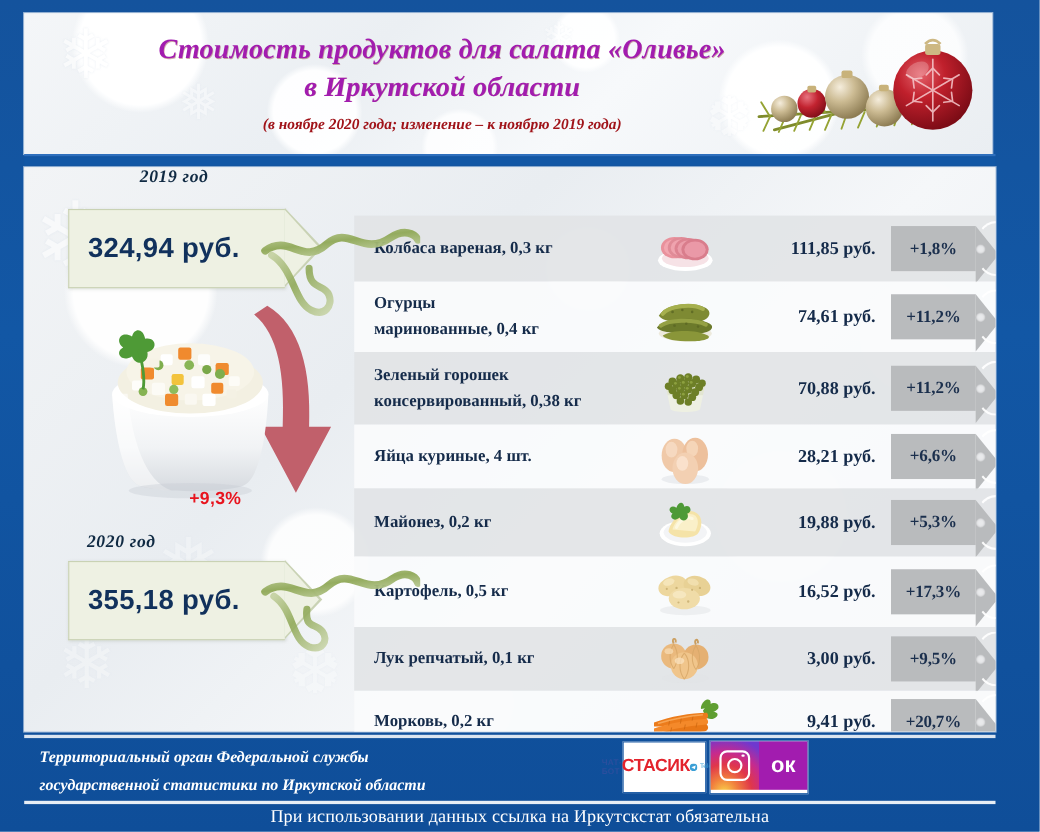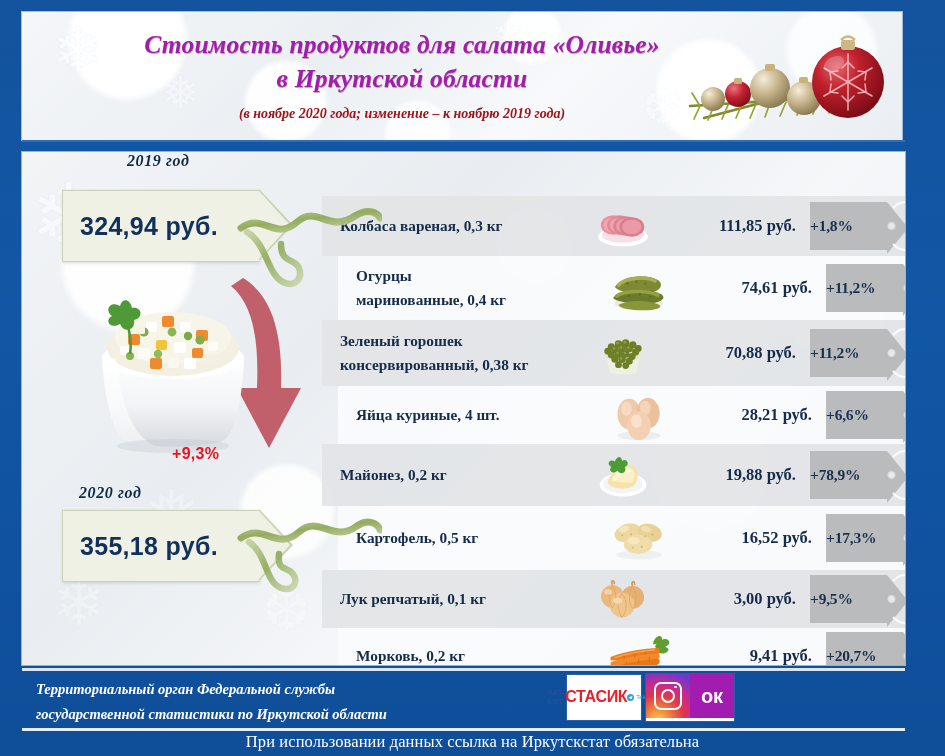--- a/index.html
+++ b/index.html
@@ -122,40 +122,40 @@
   #pct-total{
     position:absolute;left:150px;top:293px;
     font-family:"Liberation Sans", sans-serif;
     font-weight:bold;font-size:16px;color:#e8141e;letter-spacing:.3px;z-index:6;
   }
 
   
   #table{position:absolute;left:300px;top:0;width:583px;height:513px;z-index:4;}
   .row{position:absolute;left:0;width:583px;display:flex;align-items:center;}
   .row.odd{background:rgba(226,228,230,.93);}
-  .row.even{background:rgba(250,251,252,.92);margin-left:16px;}
+  .row.even{background:rgba(250,251,252,.92);}
 
   .c-name{
     width:247px;padding-left:18px;box-sizing:border-box;
     font-family:"Liberation Serif", serif;font-weight:bold;
     font-size:15.3px;color:#152b4a;line-height:24px;
   }
   .c-icon{width:108px;display:flex;align-items:center;justify-content:center;}
   .c-price{
     width:125px;text-align:right;padding-right:6px;box-sizing:border-box;
     font-family:"Liberation Serif", serif;font-weight:bold;
     font-size:16.5px;color:#152b4a;white-space:nowrap;
   }
   .c-tag{width:103px;position:relative;height:100%;}
 
   
   .gtag{
     position:absolute;left:8px;top:50%;transform:translateY(-50%);
-    width:77px;height:48px;background:#b9bbbd;
-    display:flex;align-items:center;justify-content:flex-start;
+    width:77px;height:41px;background:#b9bbbd;
+    display:flex;align-items:center;justify-content:center;
   }
   .gtag .gp{
     position:absolute;right:-21px;top:0;width:0;height:0;
     border-top:26px solid transparent;border-bottom:26px solid transparent;
     border-left:21px solid #b9bbbd;
   }
   .gtag .hole{
     position:absolute;right:-9px;top:50%;transform:translateY(-50%);
     width:9px;height:9px;border-radius:50%;background:#e9eaec;
     box-shadow:inset 0 0 2px rgba(120,122,125,.8);z-index:3;
@@ -558,21 +558,21 @@
         <path d="M22 34 C24 28, 32 22, 38 25" stroke="#fdf8e0" stroke-width="3" fill="none" stroke-linecap="round"></path>
         <g fill="#4e9a36">
           <path d="M22 14 C16 10, 12 17, 18 20 C14 24, 20 29, 25 24 C28 30, 36 26, 33 20 C39 18, 36 10, 30 13 C29 7, 24 8, 22 14 Z"></path>
         </g>
       </svg>
           </div>
           <div class="c-price">19,88 руб.</div>
           <div class="c-tag">
             <div class="gstring"></div>
             <div class="gtag">
-              <span class="pct">+78,9%</span>
+              <span class="pct">+5,3%</span>
               <span class="gp"></span>
               <span class="hole"></span>
             </div>
           </div>
         </div>
         <div class="row even" style="top: 354px; height: 64px;">
           <div class="c-name">
             <div>Картофель, 0,5 кг</div>
           </div>
           <div class="c-icon">

